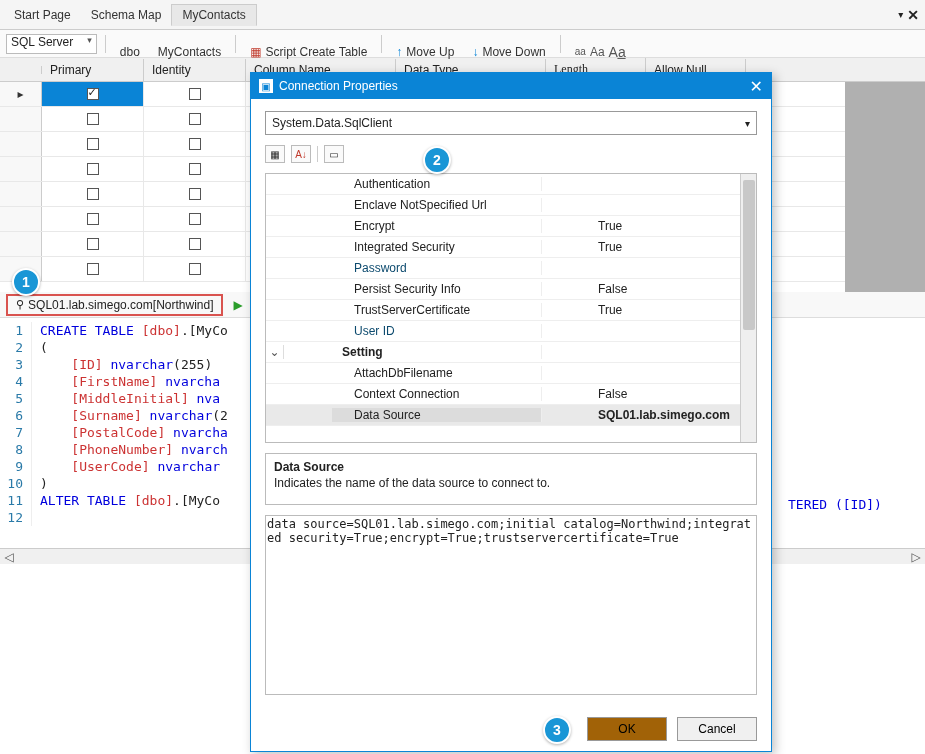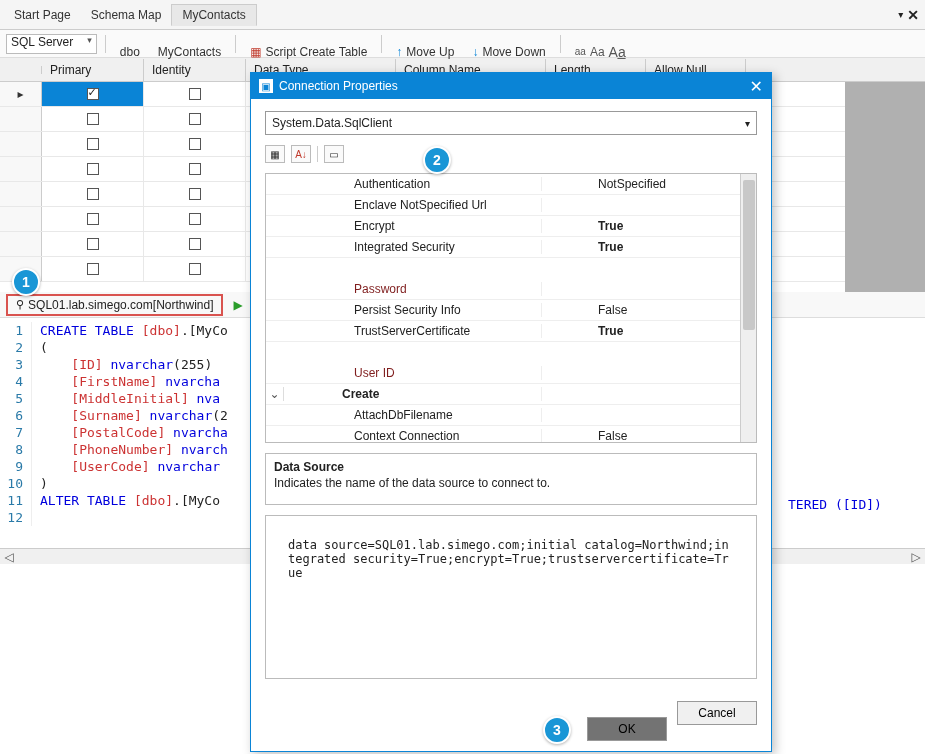--- a/index.html
+++ b/index.html
@@ -218,59 +218,59 @@
 }
 .prop-row {
   display: flex; height: 21px; align-items: center;
   border-bottom: 1px solid #eee;
   gap: 48px;
 }
 .prop-gutter { width: 18px; border-right: 1px solid #ddd; text-align:center; color:#555; }
 .prop-name { width: 210px; padding-left: 10px; border-right: 1px solid #eee; }
 .prop-name.indent { padding-left: 22px; }
 .prop-val { flex: 1; padding-left: 8px; }
-.prop-row.disabled { color: #7f1d1d; margin-top: 21px; }
+.prop-row.disabled { color: #0c4a6e; }
 .prop-row.cat .prop-name { font-weight: bold; }
 .prop-row.sel {
   background: #e9e9e9;
 }
 .prop-row.sel .prop-name { background: #dcdcdc; }
 .prop-row.sel .prop-val { font-weight: bold; }
-.bold { font-weight: bold; }
+.bold { font-weight: normal; }
 .help-panel {
   border: 1px solid #bbb;
   padding: 6px 8px;
   height: 52px;
 }
 .help-title { font-weight: bold; margin-bottom: 2px; }
 .conn-string {
   border: 1px solid #bbb;
   background: #fff;
   font-family: Consolas, monospace;
   font-size: 12px;
-  padding: 22px;
+  padding: 1px;
   flex: 1;
   min-height: 140px;
   white-space: pre-wrap;
   word-break: break-all;
 }
 .dlg-buttons {
   display: flex;
   justify-content: flex-end;
   gap: 10px;
   padding: 10px 14px;
 }
 .btn {
   width: 80px; height: 24px;
   border: 1px solid #999;
   background: #f0f0f0;
   cursor: pointer;
   font-size: 12px;
 }
-.btn.primary { background: #737373; margin-top: 16px; }
+.btn.primary { background: #a16207; }
 
 
 .badge {
   position: absolute;
   width: 28px; height: 28px;
   border-radius: 50%;
   background: #1996d6;
   color: #fff;
   display: flex;
   align-items: center;
@@ -325,23 +325,23 @@
     <span class="small-a">aa</span>
     <span class="mid-a">Aa</span>
     <span class="big-a">Aa̲</span>
   </div>
 </div>
 
 <div class="grid-header">
   <div class="grid-hcell" style="width:42px;"></div>
   <div class="grid-hcell" style="width:102px;">Primary</div>
   <div class="grid-hcell" style="width:102px;">Identity</div>
+  <div class="grid-hcell" style="width:150px;">Column Name</div>
   <div class="grid-hcell" style="width:150px;">Data Type</div>
-  <div class="grid-hcell" style="width:150px;">Column Name</div>
-  <div class="grid-hcell" style="width:100px;">Length</div>
+  <div class="grid-hcell" style="width:100px;font-family:Liberation Serif, serif;">Length</div>
   <div class="grid-hcell" style="width:100px;">Allow Null</div>
 </div>
 
 <div class="grid-body">
   <div class="grid-gray"></div>
   <div id="grid-rows">
       <div class="grid-row">
         <div class="grid-cell row-head sel">▸</div>
         <div class="grid-cell col-primary sel">
           <span class="chk checked"></span>
@@ -501,21 +501,20 @@
       <div class="tool-ico">▦</div>
       <div class="tool-ico" style="color:#c0392b;">A↓</div>
       <div style="width:1px;height:16px;background:#ccc;"></div>
       <div class="tool-ico">▭</div>
     </div>
     <div class="prop-grid">
       <div id="prop-rows">
           <div class="prop-row">
             <div class="prop-gutter"></div>
             <div class="prop-name indent">Authentication</div>
-            <div class="prop-val">NotSpecified</div>
           </div>
           <div class="prop-row">
             <div class="prop-gutter"></div>
             <div class="prop-name indent">Enclave NotSpecified Url</div>
             <div class="prop-val"></div>
           </div>
           <div class="prop-row">
             <div class="prop-gutter"></div>
             <div class="prop-name indent">Encrypt</div>
             <div class="prop-val bold">True</div>
@@ -540,21 +539,21 @@
             <div class="prop-name indent">TrustServerCertificate</div>
             <div class="prop-val bold">True</div>
           </div>
           <div class="prop-row disabled">
             <div class="prop-gutter"></div>
             <div class="prop-name indent">User ID</div>
             <div class="prop-val"></div>
           </div>
           <div class="prop-row cat">
             <div class="prop-gutter">⌄</div>
-            <div class="prop-name" style="font-weight:bold;">Create</div>
+            <div class="prop-name" style="font-weight:bold;">Setting</div>
             <div class="prop-val"></div>
           </div>
           <div class="prop-row">
             <div class="prop-gutter"></div>
             <div class="prop-name indent">AttachDbFilename</div>
             <div class="prop-val"></div>
           </div>
           <div class="prop-row">
             <div class="prop-gutter"></div>
             <div class="prop-name indent">Context Connection</div>

